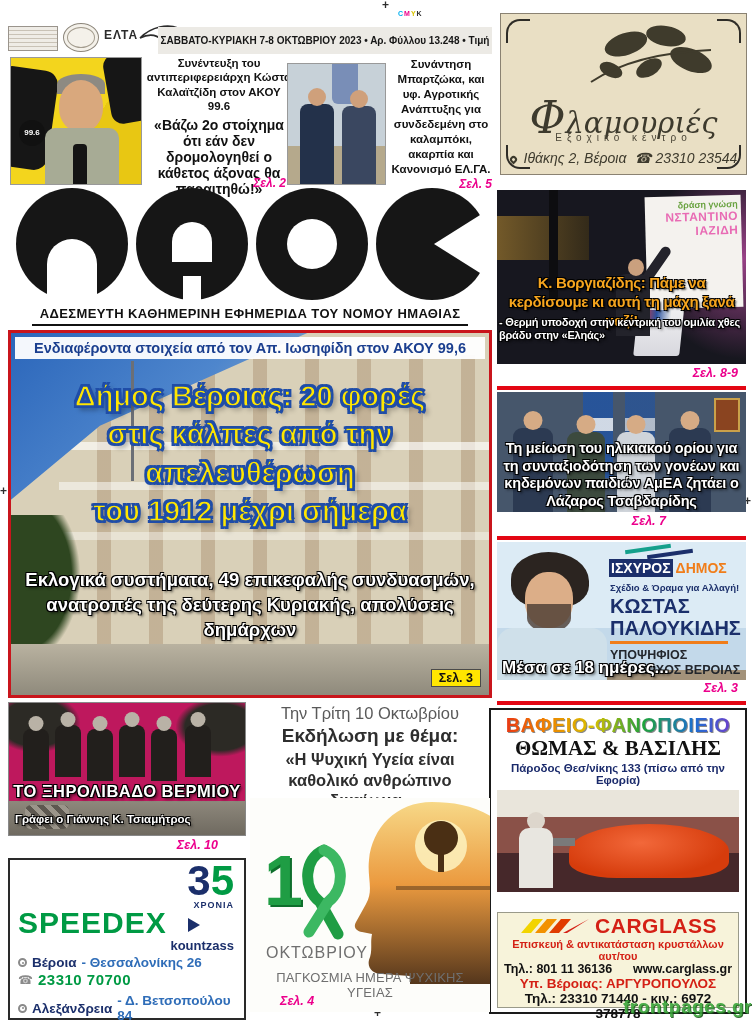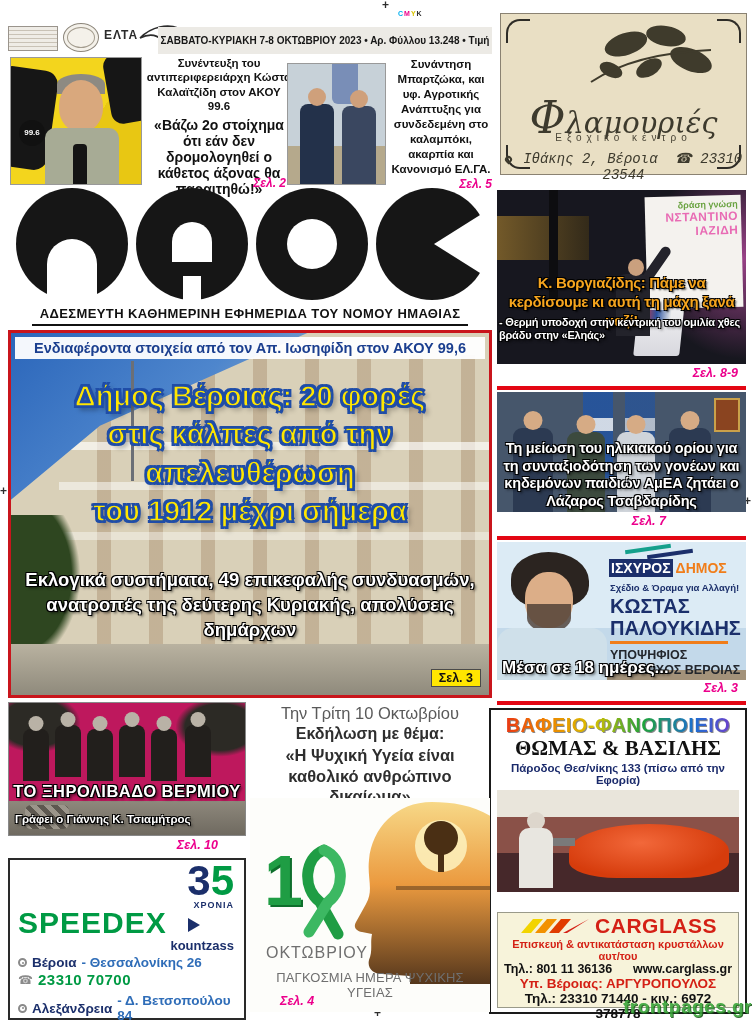--- a/index.html
+++ b/index.html
@@ -31,21 +31,21 @@
   .flam { left:500px; top:13px; width:247px; height:162px; background:#e9dfc4; border:1px solid #8a8272; }
   .flam-corner { width:24px; height:24px; border-color:#554f3c; position:absolute; opacity:.8; }
   .fc-tl { left:5px; top:5px; border-left:2px solid; border-top:2px solid; border-top-left-radius:14px; }
   .fc-tr { right:5px; top:5px; border-right:2px solid; border-top:2px solid; border-top-right-radius:14px; }
   .fc-bl { left:5px; bottom:5px; border-left:2px solid; border-bottom:2px solid; border-bottom-left-radius:14px; }
   .fc-br { right:5px; bottom:5px; border-right:2px solid; border-bottom:2px solid; border-bottom-right-radius:14px; }
   .flam-name { left:0; right:0; top:78px; text-align:center; font-family:"DejaVu Serif", serif; font-style:italic;
     font-size:29px; color:#3d3a2d; }
   .flam-name::first-letter { font-size:44px; }
   .flam-sub { left:0; right:0; top:118px; text-align:center; font-size:10px; letter-spacing:5px; color:#4a4537; }
-  .flam-addr { left:0; right:0; top:136px; text-align:center; font-family:Liberation Mono, monospace; font-style:italic;
+  .flam-addr { left:0; right:0; top:136px; text-align:center; font-family:Liberation Sans, sans-serif; font-style:italic;
     font-size:14px; color:#3d3a2d; }
   .pin-dark { display:inline-block; width:7px; height:7px; border:2px solid #3d3a2d; border-radius:50% 50% 50% 0; transform:rotate(-45deg); margin-right:3px; }
 
   
   .artA-photo { left:10px; top:57px; width:132px; height:128px; border:1px solid #999; overflow:hidden;
     background:linear-gradient(120deg,#f3d51d 0 60%,#e8c713 60%); }
   .akou-blob1 { left:-18px; top:10px; width:60px; height:100px; background:#161616; border-radius:14px; transform:rotate(8deg); }
   .akou-blob2 { right:-14px; top:-6px; width:48px; height:70px; background:#161616; border-radius:12px; transform:rotate(-10deg); }
   .akou-badge { left:8px; bottom:38px; width:26px; height:26px; background:#111; color:#fff; border-radius:50%;
     font-size:8px; font-weight:bold; text-align:center; line-height:26px; }
@@ -189,21 +189,21 @@
   .sp-city { color:#1b2f6b; font-weight:800; font-size:13.5px; }
   .sp-addr { color:#2f6db8; font-weight:bold; font-size:13.5px; }
   .sp-tel { color:#009a44; font-weight:800; font-size:15px; letter-spacing:.5px; }
   .icon-pin { display:inline-block; width:9px; height:9px; border:2px solid #8a8a8a; border-radius:50%; position:relative; flex:0 0 auto; }
   .icon-pin::after { content:""; position:absolute; left:1.5px; top:1.5px; width:2px; height:2px; background:#8a8a8a; border-radius:50%; }
   .icon-phone { color:#8a8a8a; font-size:12px; flex:0 0 auto; }
 
   
   .event { left:250px; top:704px; width:240px; text-align:center; }
   .ev-date { color:#5a5a5a; font-size:16.5px; }
-  .ev-title { color:#2e2e2e; font-size:16px; font-weight:bold; margin-top:2px; }
+  .ev-title { color:#2e2e2e; font-size:19px; font-weight:bold; margin-top:2px; }
   .ev-theme { color:#2e2e2e; font-size:16.5px; font-weight:bold; line-height:1.25; margin-top:2px; }
   .mh { left:250px; top:798px; width:240px; height:214px; background:#fdfdfa; overflow:hidden; }
   .mh-one { position:absolute; left:14px; top:48px; font-size:70px; font-weight:800; color:#1f9d44; line-height:1;
     text-shadow:2px 2px 0 #0d6e2b; }
   .mh-ribbon { position:absolute; left:46px; top:46px; }
   .mh-month { position:absolute; left:16px; top:146px; color:#6f6f6f; font-size:16px; letter-spacing:1px; }
   .mh-title { position:absolute; left:0; top:172px; width:240px; text-align:center; color:#6f6f6f; font-size:13.5px;
     letter-spacing:.2px; transform:scaleX(.96); }
   .mh-page { position:absolute; left:30px; bottom:4px; font-size:12.5px; }
 

